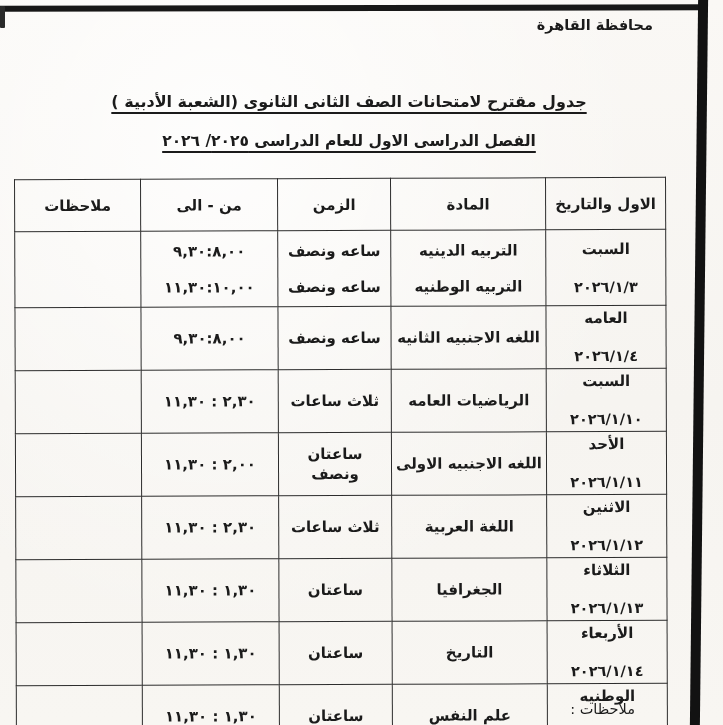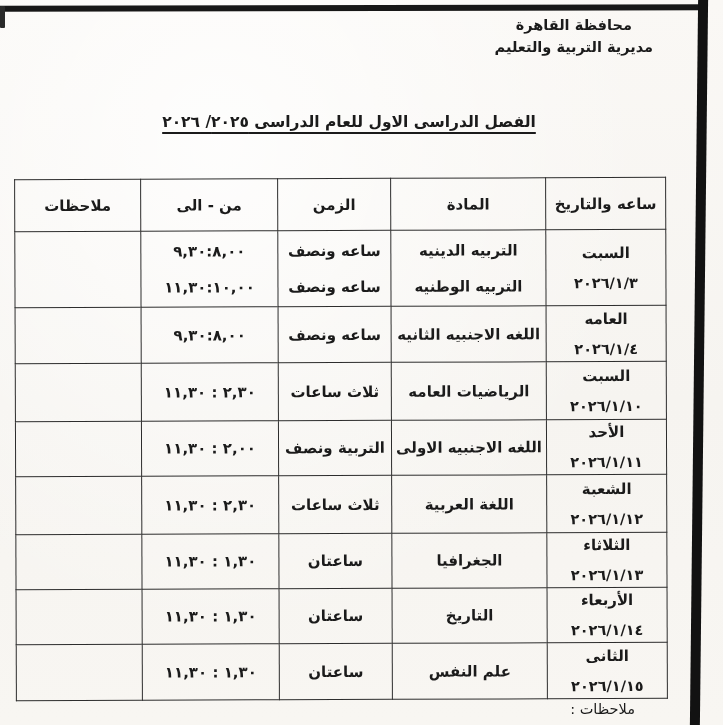--- a/index.html
+++ b/index.html
@@ -33,21 +33,21 @@
   .scan-left-mark {
     position: absolute; left: 0; top: 6px;
     width: 5px; height: 22px;
     background: #2a2a2a;
     border-radius: 1px;
   }
 
   
   .agency-header {
     position: absolute; top: 14px; right: 70px;
-    direction: rtl; text-align: center;
+    direction: rtl; text-align: right;
     font-weight: 700; font-size: 14.5px; line-height: 22px;
     letter-spacing: 0;
   }
 
   
   .title-block {
     position: absolute; top: 92px; left: 0; width: 698px;
     direction: rtl; text-align: center; font-weight: 700;
   }
   .title-1 {
@@ -86,59 +86,59 @@
   #exam-table tbody tr:nth-child(1) { height: 76px; }
   #exam-table tbody tr:nth-child(2) { height: 56px; }
   #exam-table tbody tr:nth-child(3) { height: 58px; }
   #exam-table tbody tr:nth-child(4) { height: 54px; }
   #exam-table tbody tr:nth-child(5) { height: 58px; }
   #exam-table tbody tr:nth-child(6) { height: 55px; }
   #exam-table tbody tr:nth-child(7) { height: 55px; }
   #exam-table tbody tr:nth-child(8) { height: 56px; }
 
   .day-name { font-size: 15px; line-height: 20px; }
-  .exam-date { font-size: 14.5px; line-height: 20px; margin-top: 10px; direction: ltr; unicode-bidi: isolate; }
+  .exam-date { font-size: 14.5px; line-height: 20px; margin-top: 18px; direction: ltr; unicode-bidi: isolate; }
   .entry-line { line-height: 20px; }
   .entry-line + .entry-line { margin-top: 16px; }
   .time-line { direction: ltr; unicode-bidi: isolate; }
 
   
   .footer-note {
     position: absolute; top: 701px; right: 88px;
     direction: rtl;
     font-weight: 400; font-size: 14.5px;
   }
 </style>
 </head>
 <body>
 
 <div class="scan-top-bar"></div>
 <div class="scan-right-bar"></div>
 <div class="scan-left-mark"></div>
 
 <div class="agency-header">
   <div>محافظة القاهرة</div>
-  <div>مديرية التربية والتعليم</div>
 </div>
 
 <div class="title-block">
+  <div class="title-1">جدول مقترح لامتحانات الصف الثانى الثانوى  (الشعبة الأدبية )</div>
   <div class="title-2">الفصل الدراسى الاول للعام الدراسى ٢٠٢٥/ ٢٠٢٦</div>
 </div>
 
 <table id="exam-table">
   <colgroup>
     <col style="width:120px">
     <col style="width:155px">
     <col style="width:113px">
     <col style="width:137px">
     <col style="width:126px">
   </colgroup>
   <thead>
     <tr>
-      <th>ساعه والتاريخ</th>
+      <th>الاول والتاريخ</th>
       <th>المادة</th>
       <th>الزمن</th>
       <th>من - الى</th>
       <th>ملاحظات</th>
     </tr>
   </thead>
   <tbody>
       <tr>
         <td>
           <div class="day-name">السبت</div>
@@ -192,30 +192,30 @@
       </tr>
       <tr>
         <td>
           <div class="day-name">الأحد</div>
           <div class="exam-date" dir="ltr">٢٠٢٦/١/١١</div>
         </td>
         <td>
           <div class="entry-line">اللغه الاجنبيه الاولى</div>
         </td>
         <td>
-          <div class="entry-line">التربية ونصف</div>
+          <div class="entry-line">ساعتان ونصف</div>
         </td>
         <td>
           <div class="entry-line time-line" dir="ltr">٢,٠٠ : ١١,٣٠</div>
         </td>
         <td></td>
       </tr>
       <tr>
         <td>
-          <div class="day-name">الشعبة</div>
+          <div class="day-name">الاثنين</div>
           <div class="exam-date" dir="ltr">٢٠٢٦/١/١٢</div>
         </td>
         <td>
           <div class="entry-line">اللغة العربية</div>
         </td>
         <td>
           <div class="entry-line">ثلاث ساعات</div>
         </td>
         <td>
           <div class="entry-line time-line" dir="ltr">٢,٣٠ : ١١,٣٠</div>
@@ -249,21 +249,21 @@
         <td>
           <div class="entry-line">ساعتان</div>
         </td>
         <td>
           <div class="entry-line time-line" dir="ltr">١,٣٠ : ١١,٣٠</div>
         </td>
         <td></td>
       </tr>
       <tr>
         <td>
-          <div class="day-name">الثانى</div>
+          <div class="day-name">الوطنيه</div>
           <div class="exam-date" dir="ltr">٢٠٢٦/١/١٥</div>
         </td>
         <td>
           <div class="entry-line">علم النفس</div>
         </td>
         <td>
           <div class="entry-line">ساعتان</div>
         </td>
         <td>
           <div class="entry-line time-line" dir="ltr">١,٣٠ : ١١,٣٠</div>

